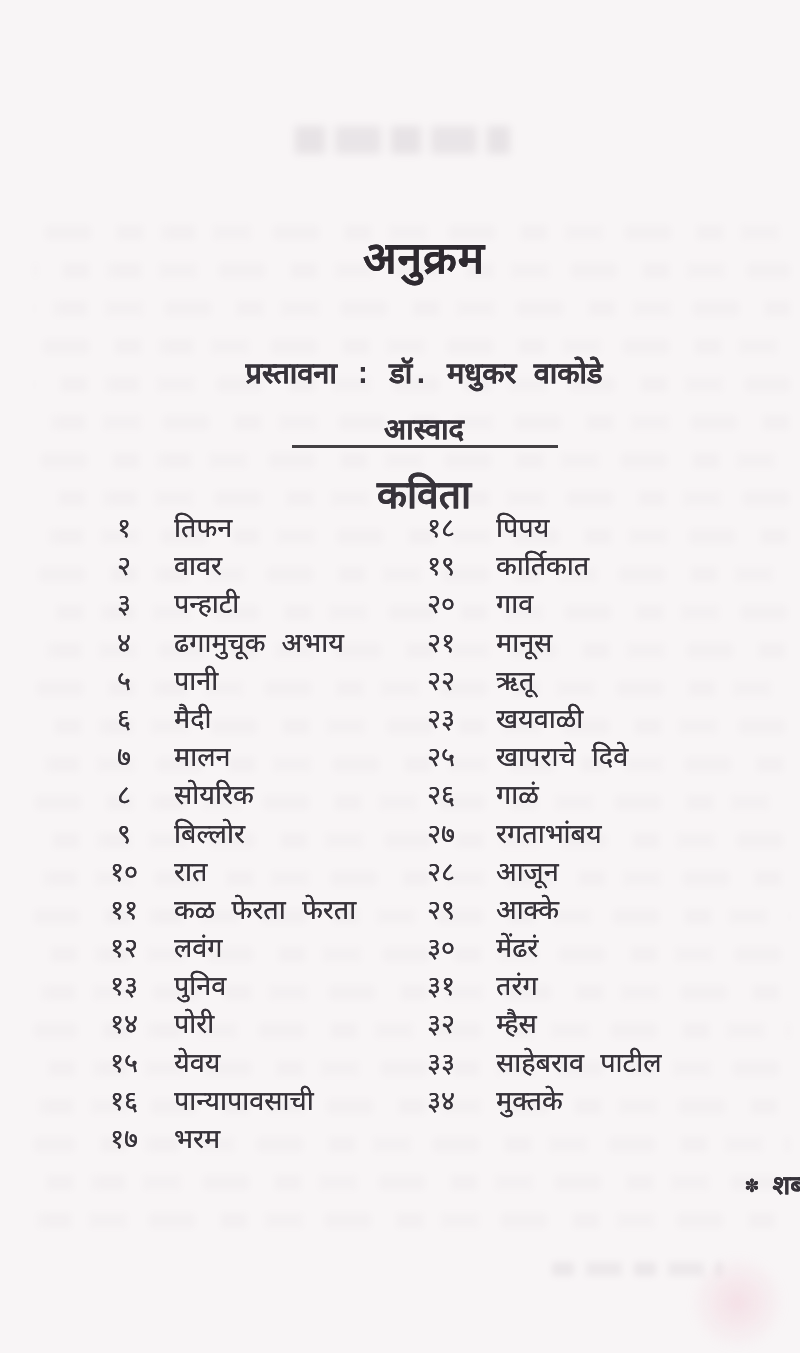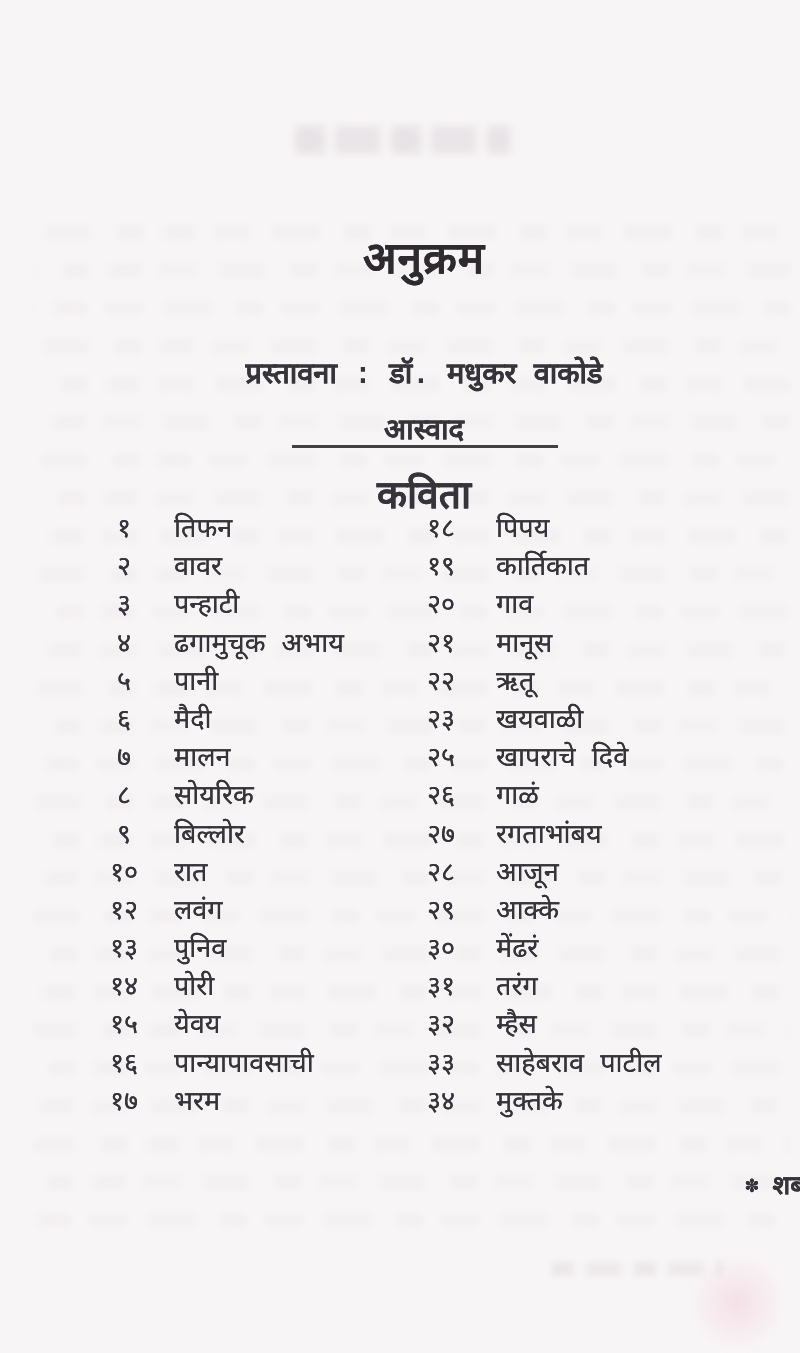--- a/index.html
+++ b/index.html
@@ -191,20 +191,24 @@
         </div>
         <div class="toc-row">
           <span class="toc-num">९</span>
           <span class="toc-title">बिल्लोर</span>
         </div>
         <div class="toc-row">
           <span class="toc-num">१०</span>
           <span class="toc-title">रात</span>
         </div>
         <div class="toc-row">
+          <span class="toc-num">११</span>
+          <span class="toc-title">कळ फेरता फेरता</span>
+        </div>
+        <div class="toc-row">
           <span class="toc-num">१२</span>
           <span class="toc-title">लवंग</span>
         </div>
         <div class="toc-row">
           <span class="toc-num">१३</span>
           <span class="toc-title">पुनिव</span>
         </div>
         <div class="toc-row">
           <span class="toc-num">१४</span>
           <span class="toc-title">पोरी</span>

